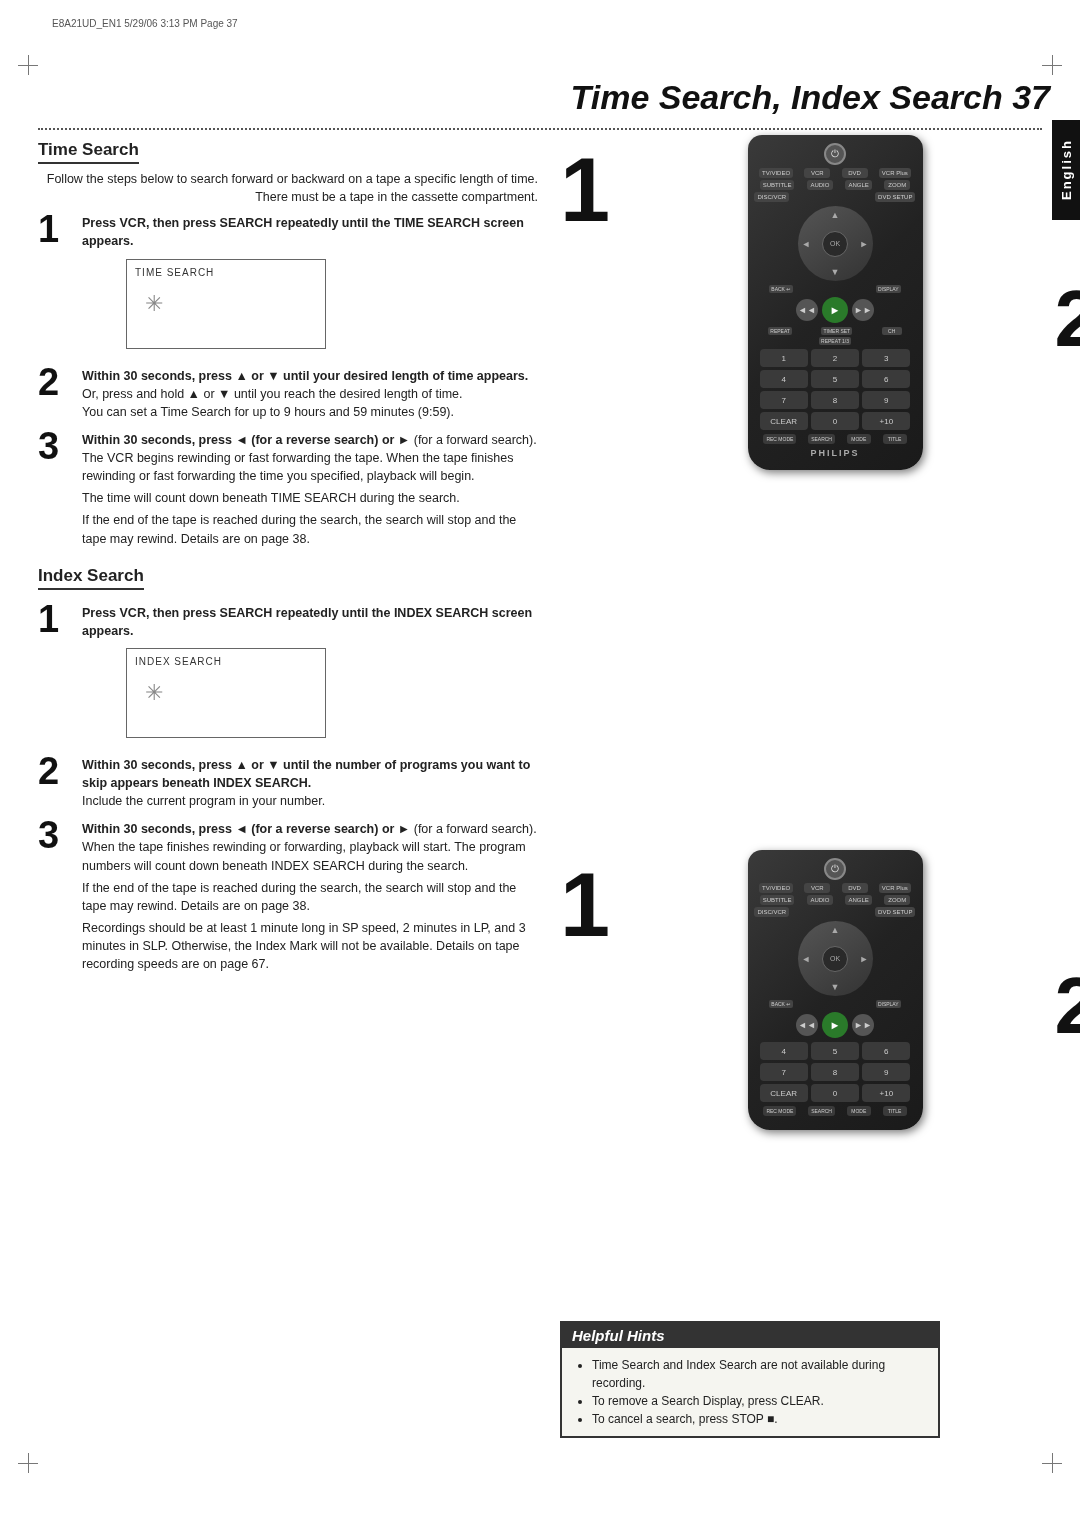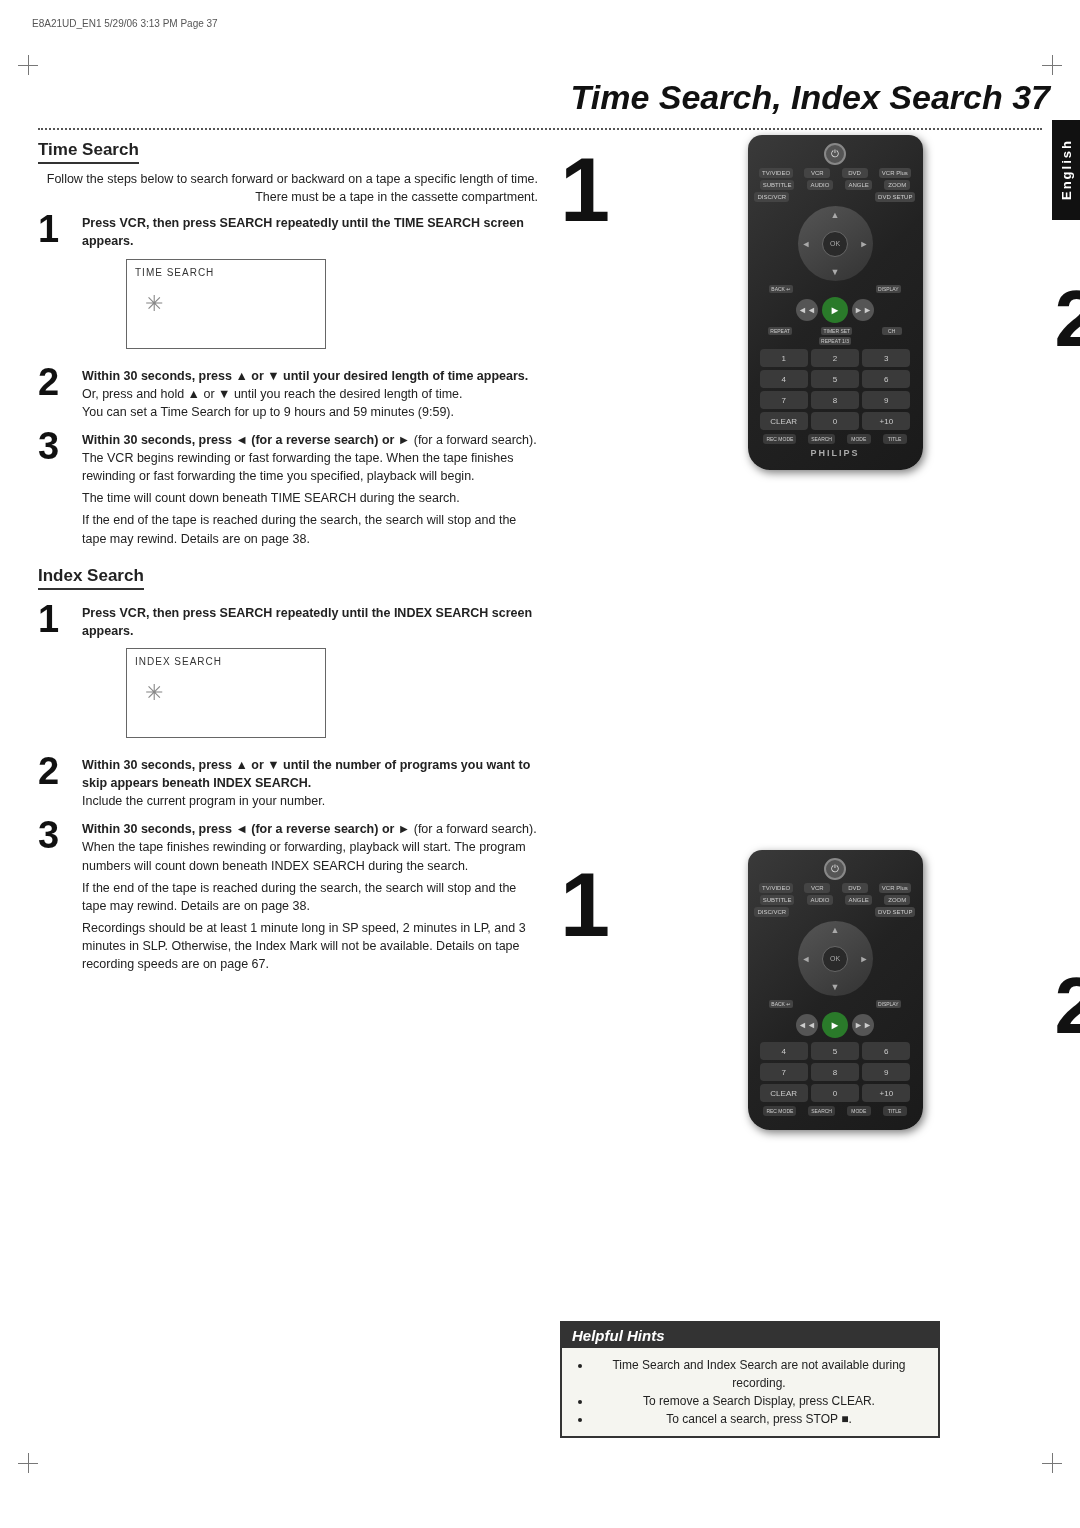--- a/index.html
+++ b/index.html
@@ -11,21 +11,21 @@
       font-size: 13px;
       color: #222;
       position: relative;
       overflow: hidden;
     }
 
     
     .page-header {
       position: absolute;
       top: 18px;
-      left: 32px;
+      left: 52px;
       font-size: 10px;
       color: #555;
     }
 
     
     .english-tab {
       position: absolute;
       top: 120px;
       right: 0;
       width: 28px;
@@ -317,21 +317,20 @@
       padding: 4px 10px;
     }
     .hints-content {
       padding: 8px 12px;
       font-size: 12px;
       line-height: 1.5;
     }
     .hints-content ul {
       list-style: disc;
       padding-left: 18px;
-      text-align: center;
     }
 
     
     .crosshair {
       position: absolute;
       width: 20px;
       height: 20px;
     }
     .crosshair::before {
       content: '';

